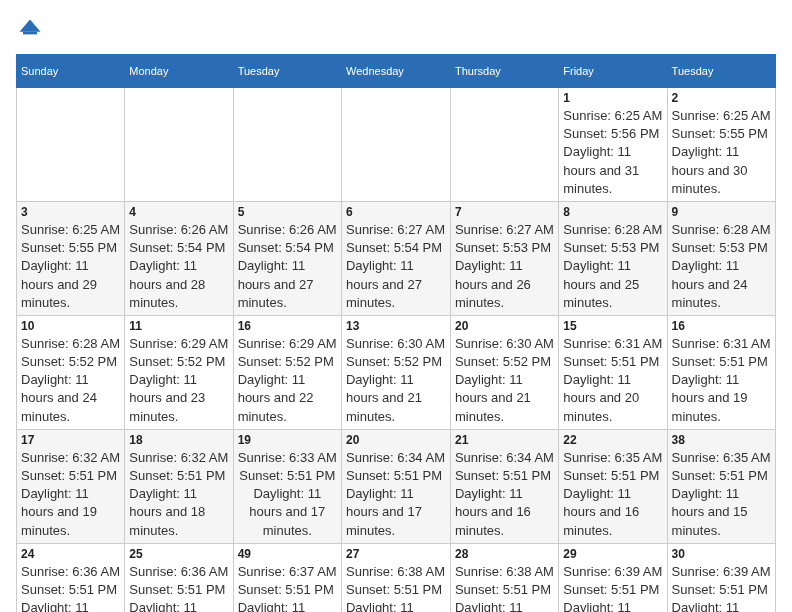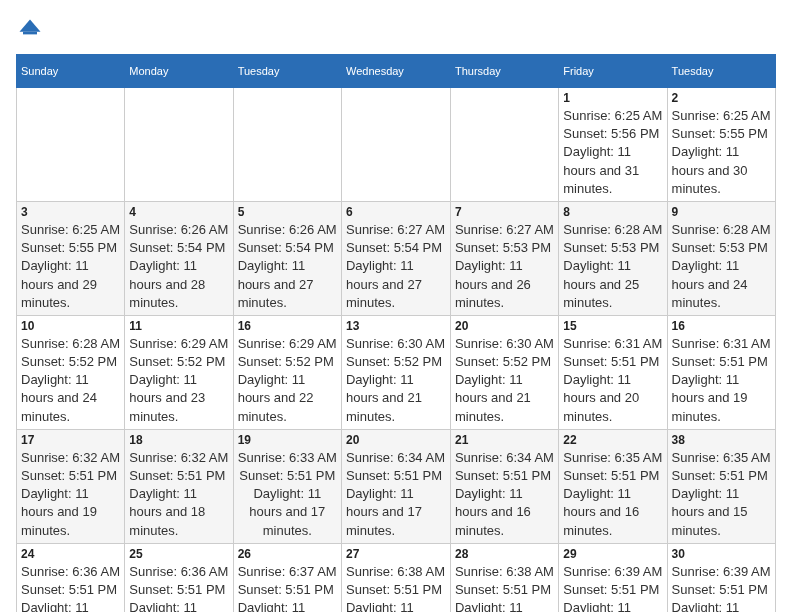--- a/index.html
+++ b/index.html
@@ -275,21 +275,21 @@
 Sunset: 5:51 PM
 Daylight: 11 hours and 14 minutes.</div>
         </td>
         <td>
           <div class="day-number">25</div>
           <div class="day-info" style="white-space: pre-line;">Sunrise: 6:36 AM
 Sunset: 5:51 PM
 Daylight: 11 hours and 14 minutes.</div>
         </td>
         <td>
-          <div class="day-number">26</div>
+          <div class="day-number">49</div>
           <div class="day-info" style="white-space: pre-line;">Sunrise: 6:37 AM
 Sunset: 5:51 PM
 Daylight: 11 hours and 13 minutes.</div>
         </td>
         <td>
           <div class="day-number">27</div>
           <div class="day-info" style="white-space: pre-line;">Sunrise: 6:38 AM
 Sunset: 5:51 PM
 Daylight: 11 hours and 13 minutes.</div>
         </td>

